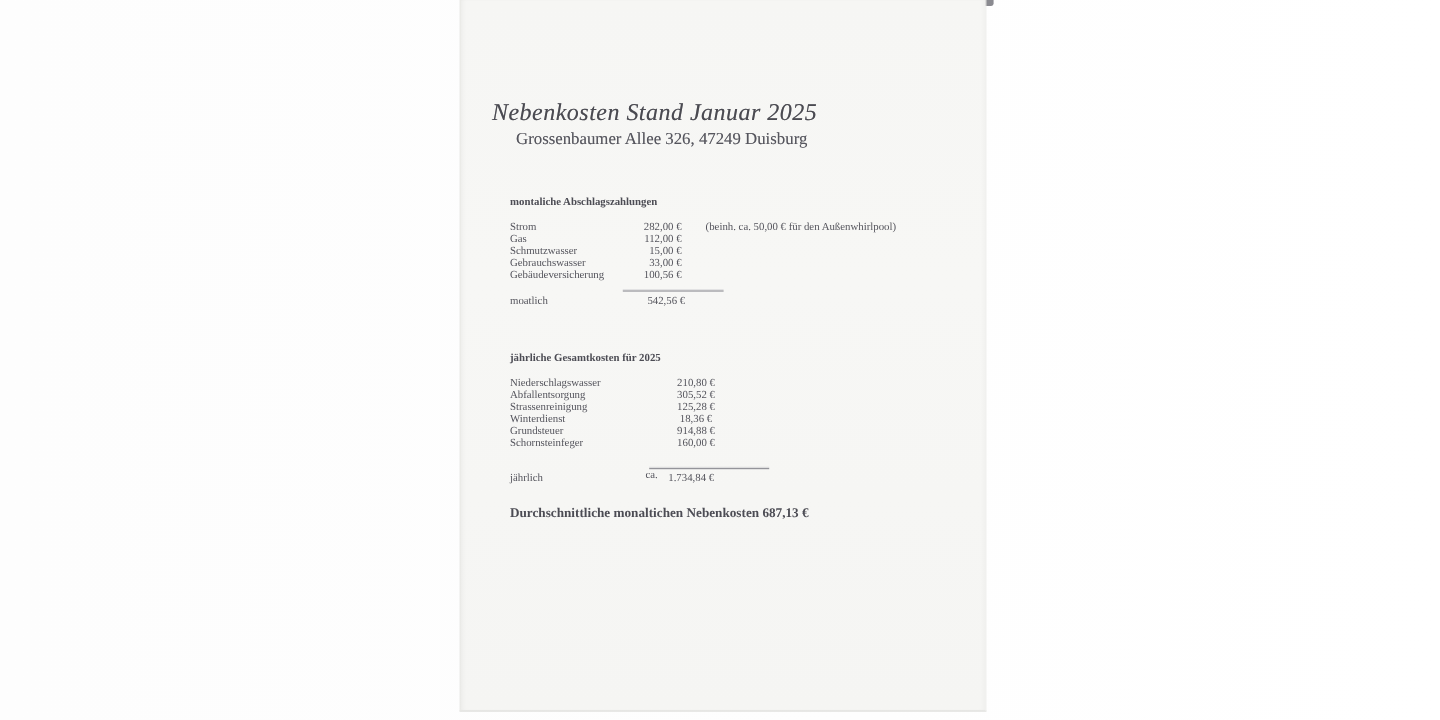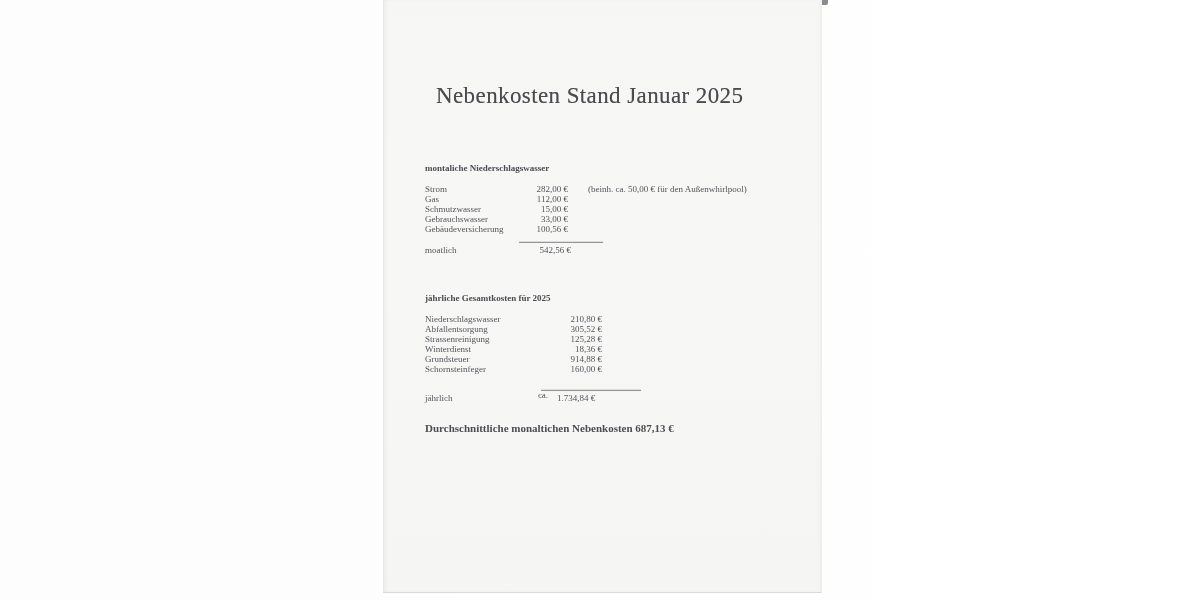--- a/index.html
+++ b/index.html
@@ -18,62 +18,64 @@
     border-right:1px solid #eeeeec;
     border-bottom:1px solid #d9d9d6;
     box-shadow:inset 3px 0 4px -2px rgba(0,0,0,.05), inset -3px 0 4px -2px rgba(0,0,0,.03);
     color:#54545c;
   }
   .scan-tab{
     position:absolute;left:799px;top:0;width:29px;height:5px;
     background:#75757c;border-radius:0 0 2px 2px;opacity:.85;
   }
   .title{
-    position:absolute;left:52px;top:83px;
-    font-size:23px;letter-spacing:.4px;color:#4a4a51;white-space:nowrap;
+    position:absolute;left:26px;top:83px;
+    font-size:20px;letter-spacing:.4px;color:#4a4a51;white-space:nowrap;
     text-shadow:0 0 .5px rgba(74,74,81,.5);
+    font-style:italic;
   }
   .subtitle{
     position:absolute;left:46px;top:109px;
     font-size:14px;color:#56565e;white-space:nowrap;
     text-shadow:0 0 .4px rgba(86,86,94,.45);
   }
   .sec-head{
     position:absolute;left:41px;
     font-size:9px;font-weight:bold;color:#4c4c54;white-space:nowrap;
   }
   .tbl{position:absolute;left:0;width:437px;}
   .row{position:absolute;left:0;width:437px;height:10px;font-size:9px;line-height:10px;white-space:nowrap;padding-left:12px;}
   .row .lbl{position:absolute;left:41px;}
   .m-val{position:absolute;left:140px;width:44px;text-align:right;}
   .m-note{position:absolute;left:190px;margin-left:14px;}
   .y-pre{position:absolute;left:140px;width:38px;text-align:center;margin-top:26px;}
-  .y-val{position:absolute;left:174px;width:44px;text-align:right;}
+  .y-val{position:absolute;left:174px;width:44px;text-align:center;}
   .rule{position:absolute;height:0;border-top:1px solid #94949a;box-shadow:0 -1px 0 rgba(148,148,154,.25);}
   .rule-m{left:135px;top:242px;width:84px;}
   .rule-y{left:157px;top:390px;width:100px;}
   .total-m-val{position:absolute;left:143px;width:44px;text-align:right;}
   .total-y-val{position:absolute;left:162px;width:60px;text-align:center;}
   .summary{
     position:absolute;left:41px;top:422px;
     font-size:11px;font-weight:bold;color:#4c4c54;white-space:nowrap;
   }
 </style>
 </head>
 <body>
 
 <div class="stage">
 
   <div class="scan-tab"></div>
 
   <div class="paper">
 
     <div class="title">Nebenkosten Stand Januar 2025</div>
+    <div class="subtitle">Grossenbaumer Allee 326, 47249 Duisburg</div>
 
-    <div class="sec-head" style="top:163px">montaliche Niederschlagswasser</div>
+    <div class="sec-head" style="top:163px">montaliche Abschlagszahlungen</div>
 
     <div class="tbl">
       <div class="row" style="top:184px">
         <span class="lbl">Strom</span>
         <span class="m-val">282,00 €</span>
         <span class="m-note">(beinh. ca. 50,00 € für den Außenwhirlpool)</span>
       </div>
       <div class="row" style="top:194px">
         <span class="lbl">Gas</span>
         <span class="m-val">112,00 €</span>

